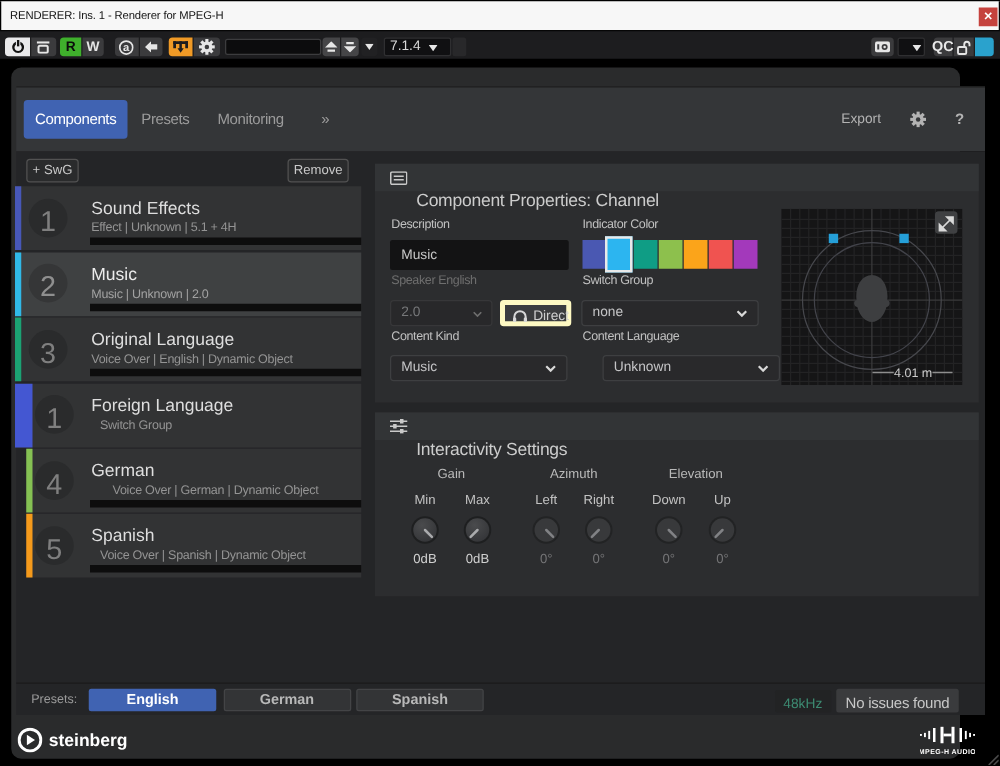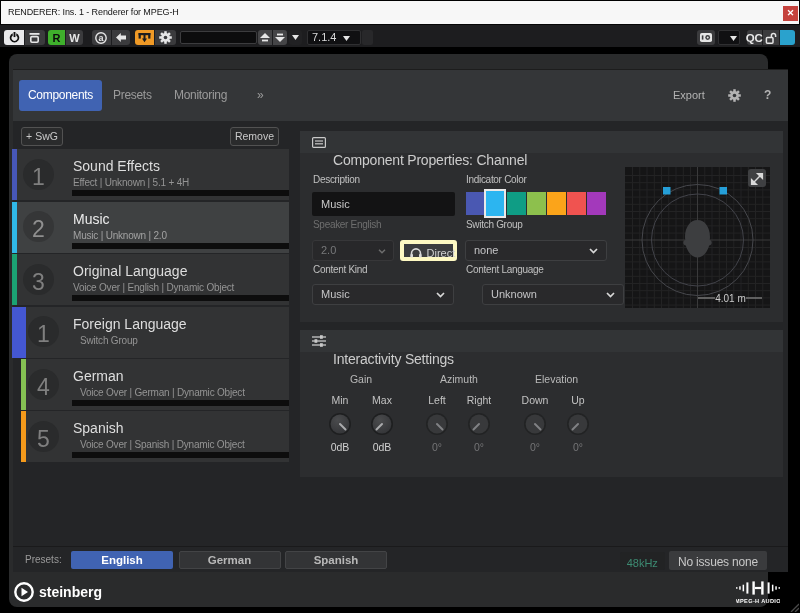--- a/index.html
+++ b/index.html
@@ -239,21 +239,21 @@
   <div class="abs item" style="top:252.5px;">
     <div class="abs stripe" style="background:#4457d2;width:14px;"></div>
     <div class="abs numc" style="left:16px;">1</div>
     <div class="abs ititle">Foreign Language</div>
     <div class="abs isub" style="left:68px;">Switch Group</div>
   </div>
   <div class="abs item" style="top:305px;left:12px;width:268px;">
     <div class="abs stripe" style="background:#85c153;"></div>
     <div class="abs numc" style="left:7px;">4</div>
     <div class="abs ititle" style="left:52px;">German</div>
-    <div class="abs isub" style="left:59px;">Voice Over | German | Dynamic Object</div>
+    <div class="abs isub" style="left:69px;">Voice Over | German | Dynamic Object</div>
     <div class="abs meter" style="left:51px;"></div>
   </div>
   <div class="abs item" style="top:357.3px;left:12px;width:268px;">
     <div class="abs stripe" style="background:#f59a1b;"></div>
     <div class="abs numc" style="left:7px;">5</div>
     <div class="abs ititle" style="left:52px;">Spanish</div>
     <div class="abs isub" style="left:59px;">Voice Over | Spanish | Dynamic Object</div>
     <div class="abs meter" style="left:51px;"></div>
   </div>
 
@@ -409,21 +409,21 @@
   <div class="abs" style="left:4px;top:492px;width:775px;height:1px;background:#1a1a1b;"></div>
   <div class="abs" style="left:16px;top:500px;font-size:10px;color:#9a9a9a;">Presets:</div>
   <div class="abs pbtn" style="left:62px;top:497px;width:102px;background:#4063b2;color:#fff;">English</div>
   <div class="abs pbtn" style="left:169.5px;top:497px;width:102px;background:#333436;
     border:1px solid #434446;color:#b8b8b8;line-height:16px;">German</div>
   <div class="abs pbtn" style="left:276px;top:497px;width:102px;background:#333436;
     border:1px solid #434446;color:#b8b8b8;line-height:16px;">Spanish</div>
   <div class="abs" style="left:610.5px;top:497.5px;width:45.5px;height:18px;background:#222324;
     border-radius:2px;font-size:11px;color:#3d8b72;text-align:center;line-height:22px;">48kHz</div>
   <div class="abs" style="left:660px;top:497px;width:98px;height:19px;background:#3a3b3d;
-    border-radius:2px;font-size:12px;letter-spacing:-0.2px;color:#c8c8c8;text-align:center;line-height:23px;">No issues none</div>
+    border-radius:2px;font-size:12px;letter-spacing:-0.2px;color:#c8c8c8;text-align:center;line-height:23px;">No issues found</div>
 
   <svg style="left:5px;top:528px;" width="20" height="20" viewBox="0 0 20 20">
     <circle cx="10" cy="10" r="8.7" fill="none" stroke="#fff" stroke-width="2.4"></circle>
     <path d="M7.5 5.8 L14 10 L7.5 14.2 Z" fill="#fff"></path>
   </svg>
   <div class="abs" style="left:30px;top:530px;font-size:14px;line-height:17px;font-weight:bold;color:#fff;">steinberg</div>
 
   <svg style="left:727px;top:527px;" width="44" height="23" viewBox="0 0 44 23">
     <g fill="#fff">
       <rect x="0" y="6.2" width="1.5" height="1.5"></rect>

